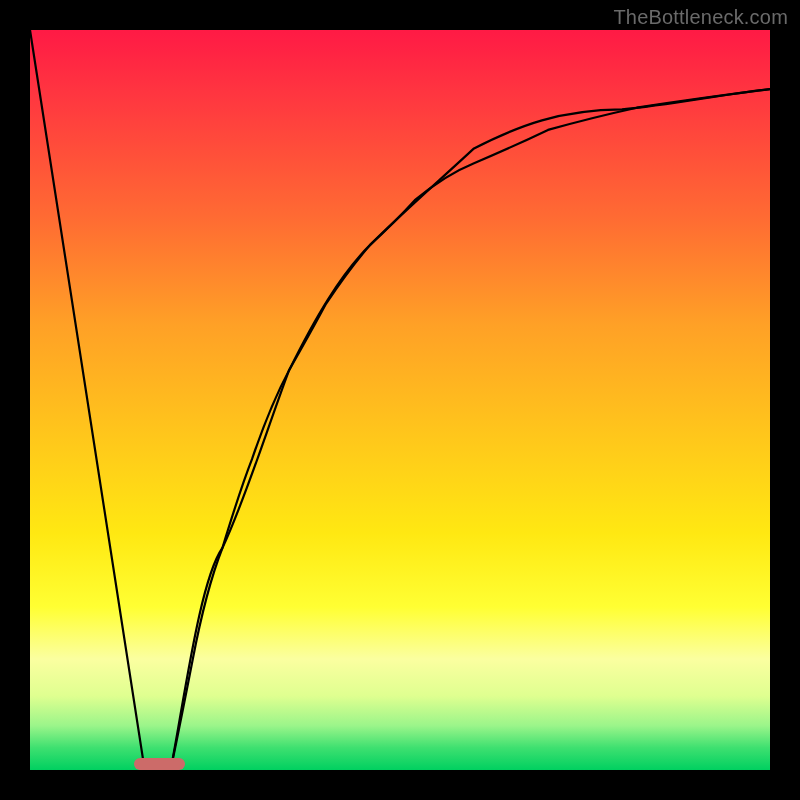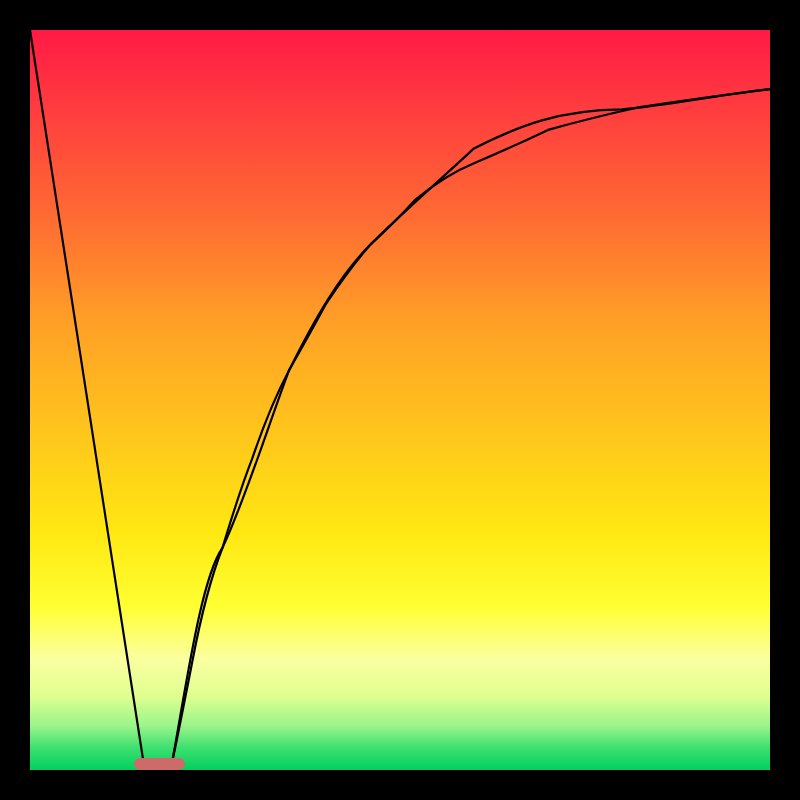--- a/index.html
+++ b/index.html
@@ -91,13 +91,14 @@
                Q 365 192 384.8 170.2
                Q 415 145 444 133.2
                Q 480 118 518 99.9
                Q 560 88 606.8 77.7
                Q 670 68 740 59.2" fill="none" stroke="#000" stroke-width="2.2" stroke-linecap="round"></path>
     </svg>
 
     <div class="marker" style="left:103.6px; width:51.8px;"></div>
   </div>
 
+  <div class="watermark">TheBottleneck.com</div>
 </div>
 
 </body></html>

